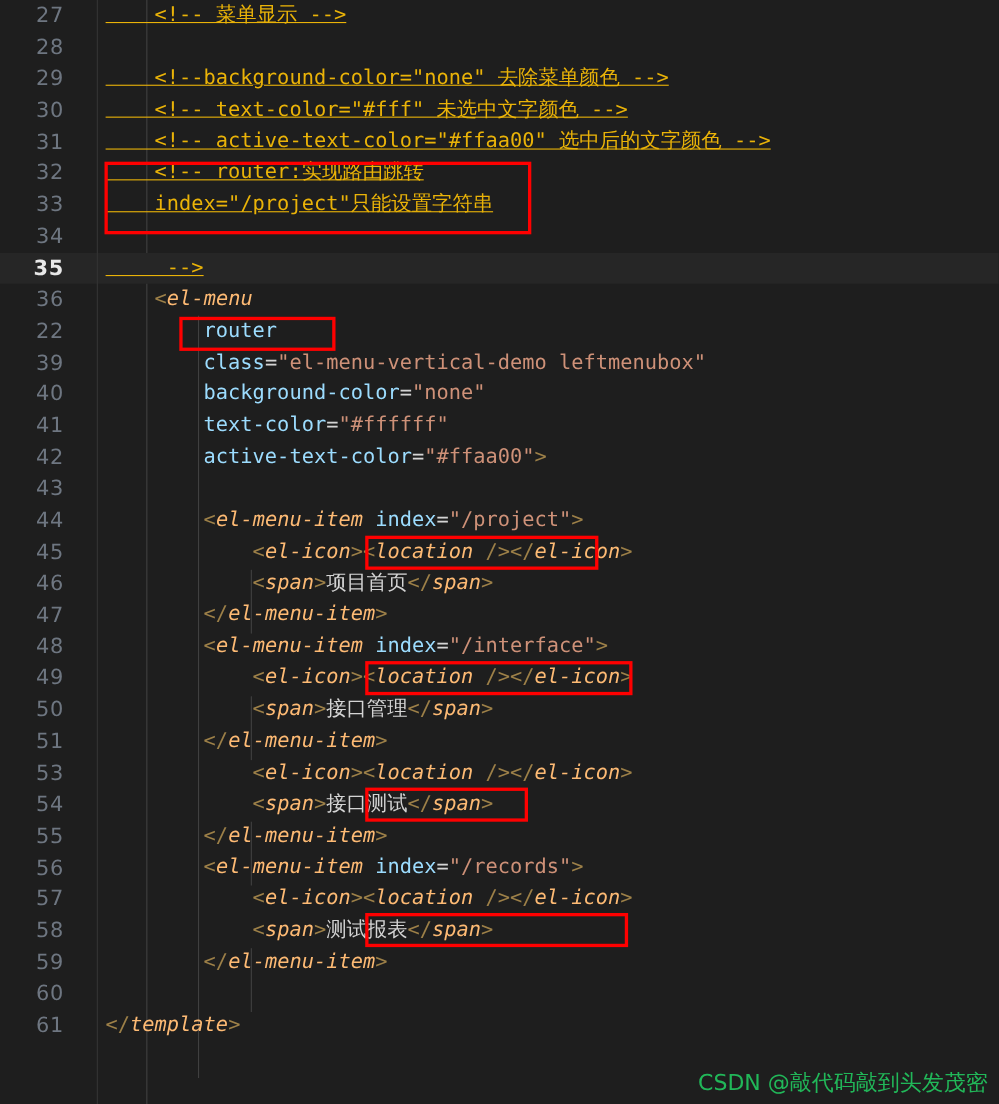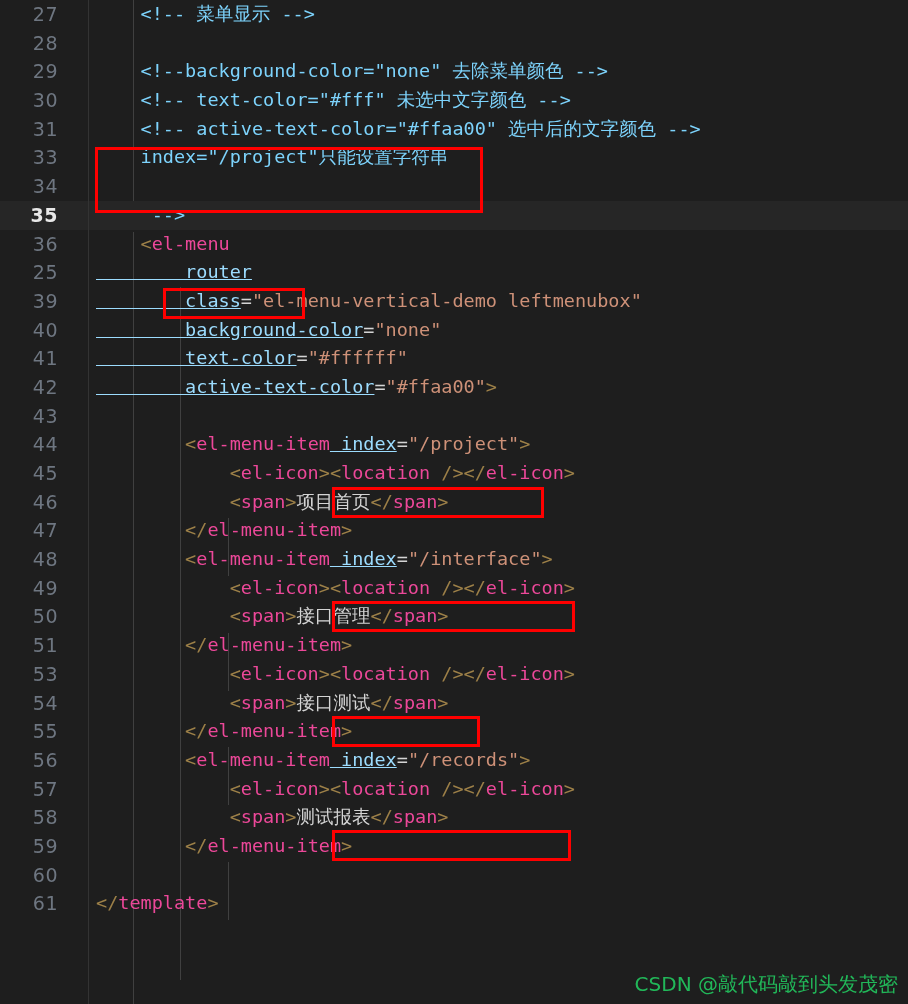--- a/index.html
+++ b/index.html
@@ -71,24 +71,24 @@
 
   
   .guide {
     position: absolute;
     width: 1px;
     background: #404040;
     z-index: 1;
   }
 
   
-  .c-comment { color: #7dd3fc; }
-  .c-tag     { color: #ec4899; }
+  .c-comment { color: #eab308; text-decoration: underline; }
+  .c-tag     { color: #fdba74; font-style: italic; }
   .c-punct   { color: #9d8048; }
-  .c-attr    { color: #9cdcfe; text-decoration: underline; }
+  .c-attr    { color: #9cdcfe; }
   .c-str     { color: #ce9178; }
   .c-text    { color: #d4d4d4; }
   .c-eq      { color: #d4d4d4; }
 
   
   .redbox {
     position: absolute;
     border: 3px solid #ff0000;
     box-sizing: border-box;
     z-index: 5;
@@ -123,25 +123,26 @@
       <div class="guide" style="left: 228px; top: 747px; height: 58px;"></div>
       <div class="guide" style="left: 228px; top: 862px; height: 58px;"></div>
     </div>
 
   <div id="rows">
       <div class="row"><span class="lineno">27</span><span class="code"><span class="c-comment">    &lt;!-- 菜单显示 --&gt;</span></span></div>
       <div class="row"><span class="lineno">28</span><span class="code"><span class="c-text"></span></span></div>
       <div class="row"><span class="lineno">29</span><span class="code"><span class="c-comment">    &lt;!--background-color="none" 去除菜单颜色 --&gt;</span></span></div>
       <div class="row"><span class="lineno">30</span><span class="code"><span class="c-comment">    &lt;!-- text-color="#fff" 未选中文字颜色 --&gt;</span></span></div>
       <div class="row"><span class="lineno">31</span><span class="code"><span class="c-comment">    &lt;!-- active-text-color="#ffaa00" 选中后的文字颜色 --&gt;</span></span></div>
+      <div class="row"><span class="lineno">32</span><span class="code"><span class="c-comment">    &lt;!-- router:实现路由跳转</span></span></div>
       <div class="row"><span class="lineno">33</span><span class="code"><span class="c-comment">    index="/project"只能设置字符串</span></span></div>
       <div class="row"><span class="lineno">34</span><span class="code"><span class="c-text"></span></span></div>
       <div class="row current"><span class="lineno">35</span><span class="code"><span class="c-comment">     --&gt;</span></span></div>
       <div class="row"><span class="lineno">36</span><span class="code"><span class="c-punct">    &lt;</span><span class="c-tag">el-menu</span></span></div>
-      <div class="row"><span class="lineno">25</span><span class="code"><span class="c-attr">        router</span></span></div>
+      <div class="row"><span class="lineno">22</span><span class="code"><span class="c-attr">        router</span></span></div>
       <div class="row"><span class="lineno">39</span><span class="code"><span class="c-attr">        class</span><span class="c-eq">=</span><span class="c-str">"el-menu-vertical-demo leftmenubox"</span></span></div>
       <div class="row"><span class="lineno">40</span><span class="code"><span class="c-attr">        background-color</span><span class="c-eq">=</span><span class="c-str">"none"</span></span></div>
       <div class="row"><span class="lineno">41</span><span class="code"><span class="c-attr">        text-color</span><span class="c-eq">=</span><span class="c-str">"#ffffff"</span></span></div>
       <div class="row"><span class="lineno">42</span><span class="code"><span class="c-attr">        active-text-color</span><span class="c-eq">=</span><span class="c-str">"#ffaa00"</span><span class="c-punct">&gt;</span></span></div>
       <div class="row"><span class="lineno">43</span><span class="code"><span class="c-text"></span></span></div>
       <div class="row"><span class="lineno">44</span><span class="code"><span class="c-punct">        &lt;</span><span class="c-tag">el-menu-item</span><span class="c-attr"> index</span><span class="c-eq">=</span><span class="c-str">"/project"</span><span class="c-punct">&gt;</span></span></div>
       <div class="row"><span class="lineno">45</span><span class="code"><span class="c-punct">            &lt;</span><span class="c-tag">el-icon</span><span class="c-punct">&gt;&lt;</span><span class="c-tag">location</span><span class="c-punct"> /&gt;&lt;/</span><span class="c-tag">el-icon</span><span class="c-punct">&gt;</span></span></div>
       <div class="row"><span class="lineno">46</span><span class="code"><span class="c-punct">            &lt;</span><span class="c-tag">span</span><span class="c-punct">&gt;</span><span class="c-text">项目首页</span><span class="c-punct">&lt;/</span><span class="c-tag">span</span><span class="c-punct">&gt;</span></span></div>
       <div class="row"><span class="lineno">47</span><span class="code"><span class="c-punct">        &lt;/</span><span class="c-tag">el-menu-item</span><span class="c-punct">&gt;</span></span></div>
       <div class="row"><span class="lineno">48</span><span class="code"><span class="c-punct">        &lt;</span><span class="c-tag">el-menu-item</span><span class="c-attr"> index</span><span class="c-eq">=</span><span class="c-str">"/interface"</span><span class="c-punct">&gt;</span></span></div>

